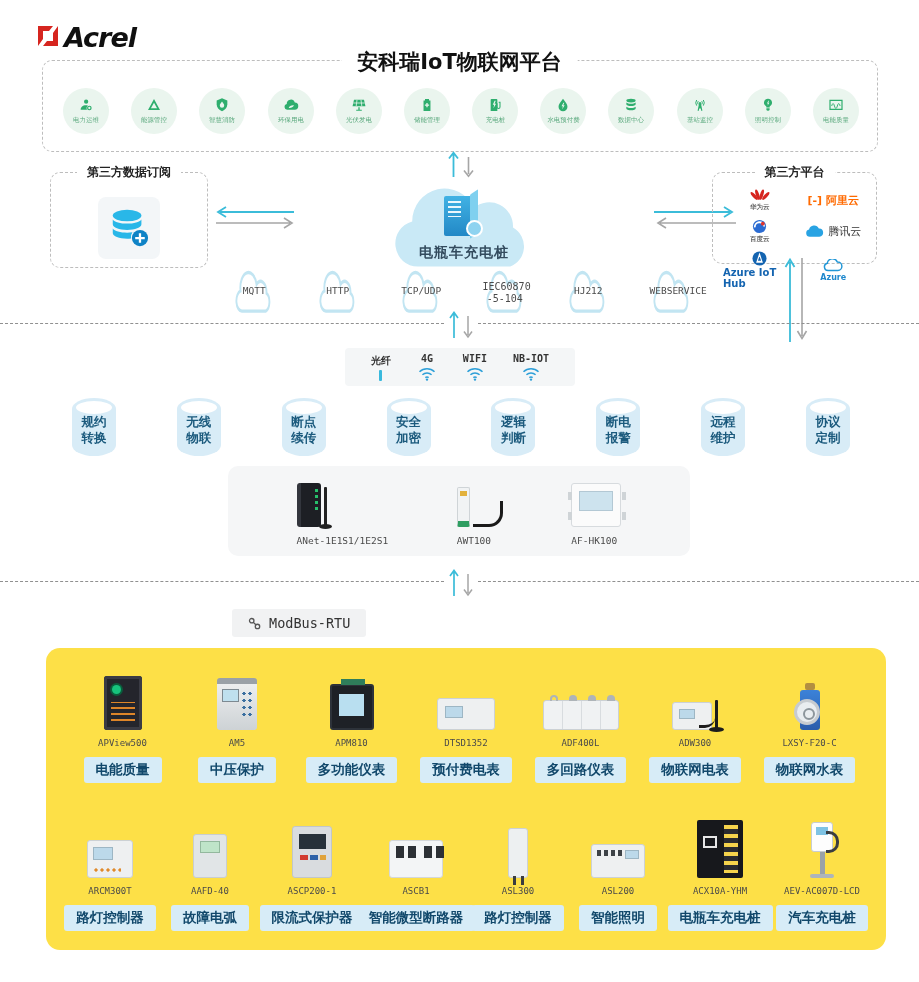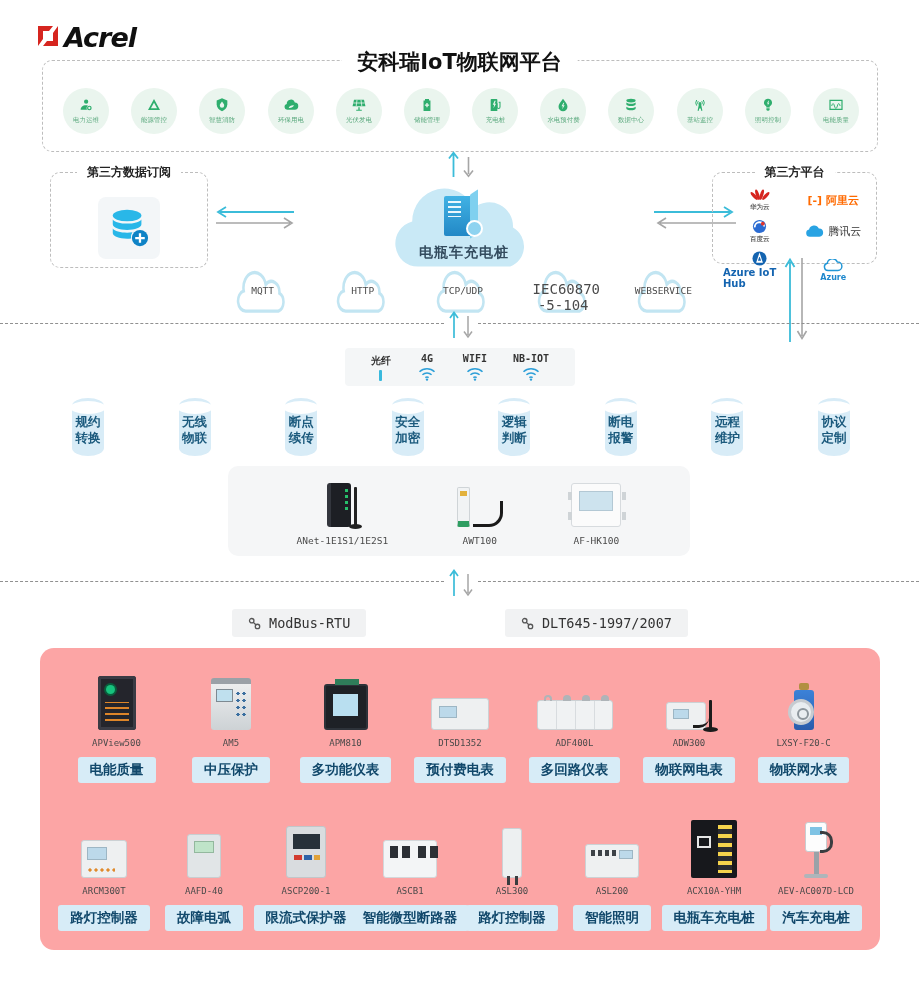--- a/index.html
+++ b/index.html
@@ -52,60 +52,60 @@
   .tencent-name{color:#333;font-weight:normal;font-size:11px;}
   .azure-name{color:#1464b0;font-weight:bold;font-size:10px;}
   .onenet-name{color:#1e88cd;font-weight:bold;font-size:8px;}
   
   .pclouds{position:absolute;left:232px;top:270px;width:462px;display:flex;justify-content:space-between;gap:39px;}
   .pcloud{position:relative;width:76px;height:48px;}
   .pcloud svg{position:absolute;inset:0;width:100%;height:100%;}
   .pcloud span{position:absolute;left:0;right:0;top:16px;text-align:center;
                font-family:"DejaVu Sans Mono","Liberation Mono",monospace;
                font-size:9.5px;color:#4a4a4a;white-space:pre-line;line-height:1.15;}
-  .pcloud span.two{top:11px;font-size:14px;}
+  .pcloud span.two{top:11px;font-size:10px;}
   
   .divider{position:absolute;height:0;border-top:1px dashed #909090;}
   
   .connbar{position:absolute;left:345px;top:348px;width:230px;height:38px;background:#f4f6f7;
            border-radius:4px;display:flex;align-items:center;justify-content:space-evenly;}
   .conn{display:flex;flex-direction:column;align-items:center;gap:2px;}
   .conn-label{font-size:10px;font-weight:bold;color:#333;font-family:"DejaVu Sans Mono",monospace;}
   .fiber-bar{width:3px;height:11px;background:#39b9dd;border-radius:1px;}
   
   .cyls{position:absolute;left:72px;top:398px;width:778px;display:flex;justify-content:space-between;}
-  .cyl{position:relative;width:32px;height:58px;background:#d8ecf7;border-radius:28px/14px;
+  .cyl{position:relative;width:44px;height:58px;background:#d8ecf7;border-radius:28px/14px;
        display:flex;align-items:center;justify-content:center;}
   .cyl::before{content:"";position:absolute;top:3px;left:50%;transform:translateX(-50%);
        width:36px;height:13px;border-radius:50%;background:#fff;}
   .cyl-label{position:relative;font-size:12.5px;font-weight:bold;color:#1b5a7d;text-align:center;
        white-space:pre-line;line-height:1.3;margin-top:6px;}
   
   .gwbox{position:absolute;left:228px;top:466px;width:462px;height:90px;background:#f5f6f7;
          border-radius:10px;display:flex;justify-content:space-evenly;align-items:flex-end;padding-bottom:10px;}
-  .gw{display:flex;flex-direction:column;align-items:center;gap:8px;}
+  .gw{display:flex;flex-direction:column;align-items:flex-start;gap:8px;}
   .gw-model{font-family:"DejaVu Sans Mono","Liberation Mono",monospace;font-size:9.5px;color:#4a4a4a;}
   .gw-img{height:52px;display:flex;align-items:flex-end;justify-content:center;gap:3px;}
   .anet-body{width:24px;height:44px;background:#1d1f24;border-radius:3px;border-left:4px solid #33363d;position:relative;}
   .anet-body::before{content:"";position:absolute;right:3px;top:6px;width:3px;height:22px;
         background:repeating-linear-gradient(#27c06a 0 3px,transparent 3px 6px);}
   .anet-ant{width:3px;height:40px;background:#222;border-radius:1px;position:relative;align-self:flex-end;}
   .anet-ant::after{content:"";position:absolute;bottom:-2px;left:-5px;width:13px;height:5px;background:#222;border-radius:50%;}
   .awt-body{width:13px;height:40px;background:#f1f3f4;border:1px solid #cfd4d7;border-bottom:6px solid #2f9e62;border-radius:2px;position:relative;}
   .awt-body::before{content:"";position:absolute;left:2px;top:3px;width:7px;height:5px;background:#e2b13c;}
   .awt-cable{width:30px;height:26px;border-bottom:3px solid #1a1a1a;border-right:3px solid #1a1a1a;border-radius:0 0 14px 0;align-self:flex-end;}
   .afhk{width:50px;height:44px;background:#fbfbfb;border:1px solid #d7dbde;border-radius:3px;position:relative;}
   .afhk::before{content:"";position:absolute;left:7px;top:7px;right:7px;height:18px;background:#cde3ee;border:1px solid #b3c8d4;}
   .afhk::after{content:"";position:absolute;left:-4px;top:8px;width:4px;height:8px;background:#cfd4d7;box-shadow:54px 0 #cfd4d7,0 20px #cfd4d7,54px 20px #cfd4d7;}
   
   .chips{position:absolute;left:232px;top:609px;width:456px;display:flex;justify-content:space-between;}
   .chip{background:#f1f2f3;border-radius:3px;height:28px;display:flex;align-items:center;gap:8px;
         padding:0 16px;font-family:"DejaVu Sans Mono","Liberation Mono",monospace;font-size:13.5px;color:#333;}
   
-  .prodbox{position:absolute;left:40px;top:648px;width:840px;height:302px;background:#fca5a5;border-radius:14px;}
+  .prodbox{position:absolute;left:46px;top:648px;width:840px;height:302px;background:#fde047;border-radius:14px;}
   .prow{position:absolute;left:14px;right:14px;display:flex;justify-content:space-evenly;}
   .prow1{top:20px;}
   .prow2{top:168px;}
   .prod{display:flex;flex-direction:column;align-items:center;width:104px;}
   .prod-img{height:62px;display:flex;align-items:flex-end;justify-content:center;gap:3px;}
   .prod-model{margin-top:8px;font-family:"DejaVu Sans Mono","Liberation Mono",monospace;font-size:9px;color:#4a4a4a;white-space:nowrap;}
   .badge{margin-top:9px;background:#d7ecf7;color:#11486b;font-size:13.5px;font-weight:bold;
          padding:4px 12px;border-radius:3px;white-space:nowrap;}
   
   .dev{position:relative;border-radius:3px;}
@@ -413,20 +413,26 @@
       <svg viewBox="0 0 120 70" preserveAspectRatio="none">
           <path d="M27 60a15 15 0 0 1-4-29.5A22 22 0 0 1 66 21a16 16 0 0 1 27 13A14 14 0 0 1 91 60z" fill="#fff" stroke="#c2e5f2" stroke-width="5"></path>
         </svg>
       <span class="two">IEC60870
 -5-104</span>
     </div>
     <div class="pcloud">
       <svg viewBox="0 0 120 70" preserveAspectRatio="none">
           <path d="M27 60a15 15 0 0 1-4-29.5A22 22 0 0 1 66 21a16 16 0 0 1 27 13A14 14 0 0 1 91 60z" fill="#fff" stroke="#c2e5f2" stroke-width="5"></path>
         </svg>
+      <span>HJ212</span>
+    </div>
+    <div class="pcloud">
+      <svg viewBox="0 0 120 70" preserveAspectRatio="none">
+          <path d="M27 60a15 15 0 0 1-4-29.5A22 22 0 0 1 66 21a16 16 0 0 1 27 13A14 14 0 0 1 91 60z" fill="#fff" stroke="#c2e5f2" stroke-width="5"></path>
+        </svg>
       <span>WEBSERVICE</span>
     </div>
   </div>
 
   <div class="divider" style="left:0;top:323px;width:444px;"></div>
   <div class="divider" style="left:478px;top:323px;width:441px;"></div>
   <div class="updown" style="left:448px;top:308px;">
     <svg width="12" height="30">
         <path d="M6 29V5M2 9 6 3.5 10 9" stroke="#3bbcd9" stroke-width="1.7" fill="none"></path>
       </svg>
@@ -534,28 +540,20 @@
 
   <div class="chips">
     <div class="chip">
       <svg width="13" height="13" viewBox="0 0 14 14">
           <circle cx="4" cy="4" r="2.4" fill="none" stroke="#555" stroke-width="1.4"></circle>
           <circle cx="10.2" cy="10.2" r="2.4" fill="none" stroke="#555" stroke-width="1.4"></circle>
           <path d="M5.8 5.8 8.4 8.4" stroke="#555" stroke-width="1.4"></path>
         </svg>
       <span>ModBus-RTU</span>
     </div>
-    <div class="chip">
-      <svg width="13" height="13" viewBox="0 0 14 14">
-          <circle cx="4" cy="4" r="2.4" fill="none" stroke="#555" stroke-width="1.4"></circle>
-          <circle cx="10.2" cy="10.2" r="2.4" fill="none" stroke="#555" stroke-width="1.4"></circle>
-          <path d="M5.8 5.8 8.4 8.4" stroke="#555" stroke-width="1.4"></path>
-        </svg>
-      <span>DLT645-1997/2007</span>
-    </div>
   </div>
 
   <div class="prodbox">
     <div class="prow prow1">
       <div class="prod">
         <span class="prod-img">
             <i class="dev d-apview">
               <i class="dot"></i>
               <i class="mat"></i>
             </i>

